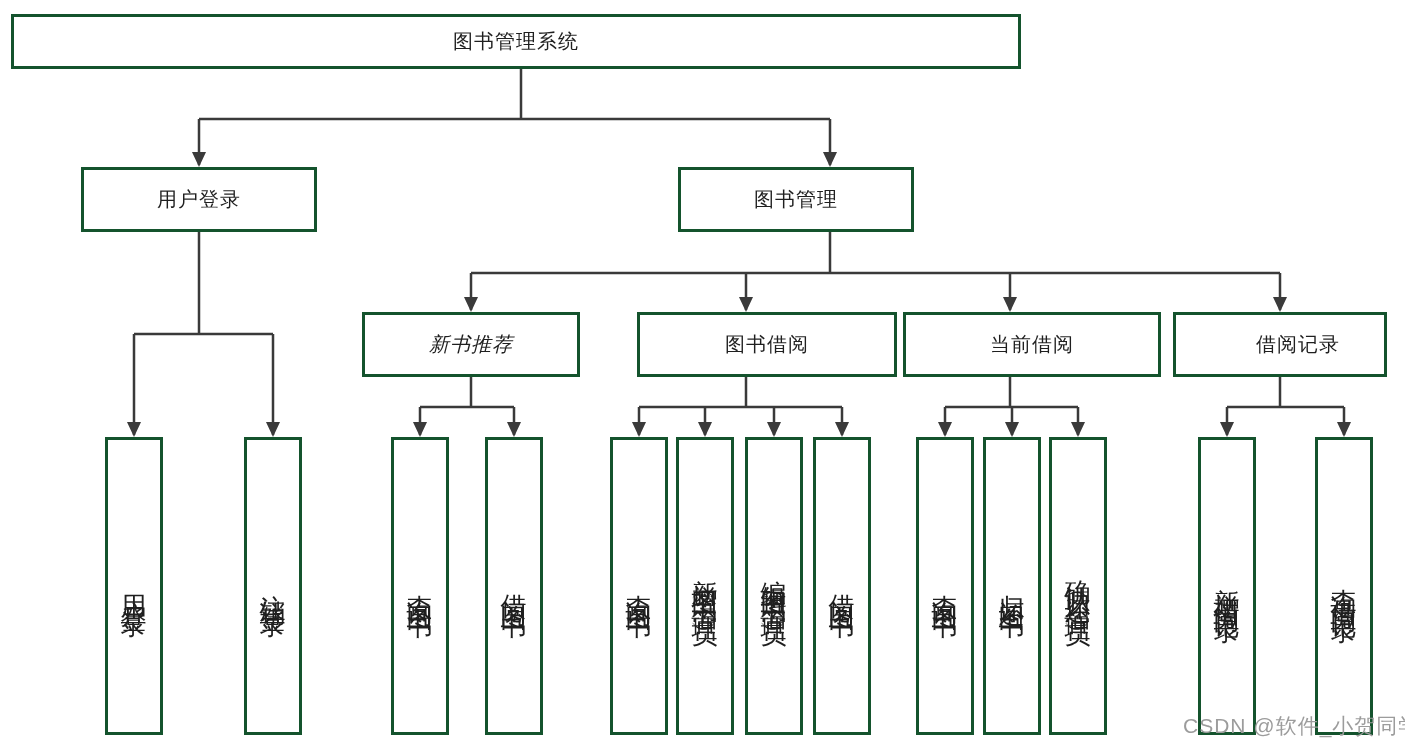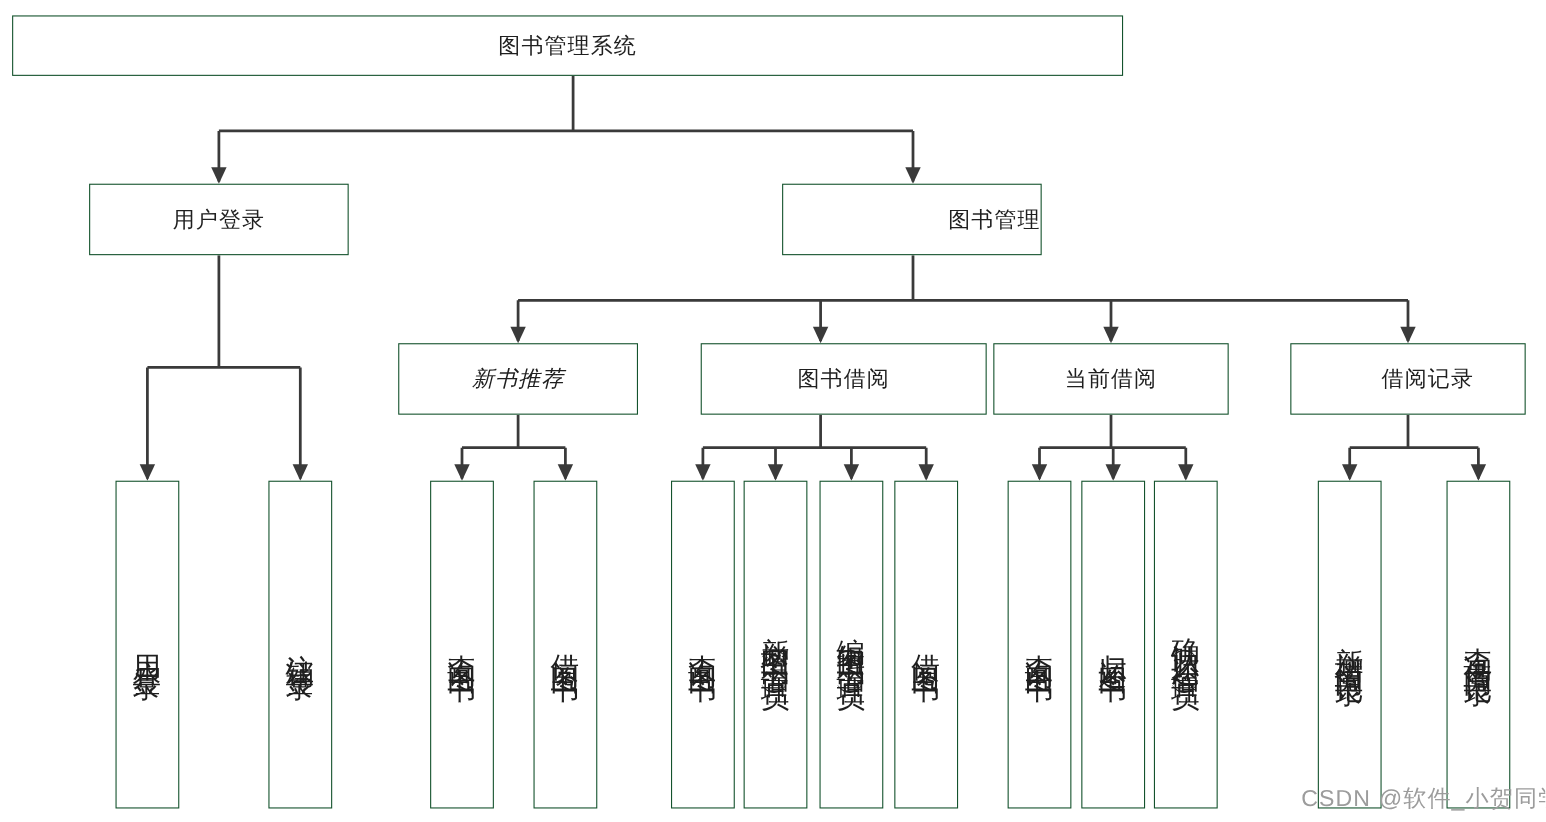--- a/index.html
+++ b/index.html
@@ -6,21 +6,21 @@
   .canvas{
     position:relative;
     width:1405px;height:747px;
     background:#ffffff;
     font-family:"Liberation Sans","DejaVu Sans",sans-serif;
     overflow:hidden;
   }
   .connectors{position:absolute;left:0;top:0;width:1405px;height:747px;}
   .box{
     position:absolute;
-    border:1px solid #14532d;
+    border:3px solid #14532d;
     background:#ffffff;
     display:flex;align-items:center;justify-content:center;
     color:#1f1f1f;
     box-sizing:border-box;
   }
   .hlabel{font-size:20px;letter-spacing:1px;white-space:nowrap;}
   .root{left:11px;top:14px;width:1010px;height:55px;}
   .lvl2{top:167px;width:236px;height:65px;}
   .lvl3{top:312px;height:65px;}
   .leaf{top:437px;width:58px;height:298px;}
@@ -86,31 +86,31 @@
     </g>
   </svg>
 
   <div class="box root">
     <span class="hlabel">图书管理系统</span>
   </div>
 
   <div class="box lvl2" style="left:81px;">
     <span class="hlabel">用户登录</span>
   </div>
-  <div class="box lvl2" style="left:711px;justify-content:flex-end;">
+  <div class="box lvl2" style="left:678px;">
     <span class="hlabel">图书管理</span>
   </div>
 
   <div class="box lvl3" style="left:362px;width:218px;font-style:italic;">
     <span class="hlabel">新书推荐</span>
   </div>
   <div class="box lvl3" style="left:637px;width:260px;">
     <span class="hlabel">图书借阅</span>
   </div>
-  <div class="box lvl3" style="left:903px;width:214px;">
+  <div class="box lvl3" style="left:903px;width:258px;">
     <span class="hlabel">当前借阅</span>
   </div>
   <div class="box lvl3" style="left:1173px;width:214px;padding-left:36px;">
     <span class="hlabel">借阅记录</span>
   </div>
 
   <div class="box leaf" style="left:105px;">
     <span class="vlabel">用户登录</span>
   </div>
   <div class="box leaf" style="left:244px;">

